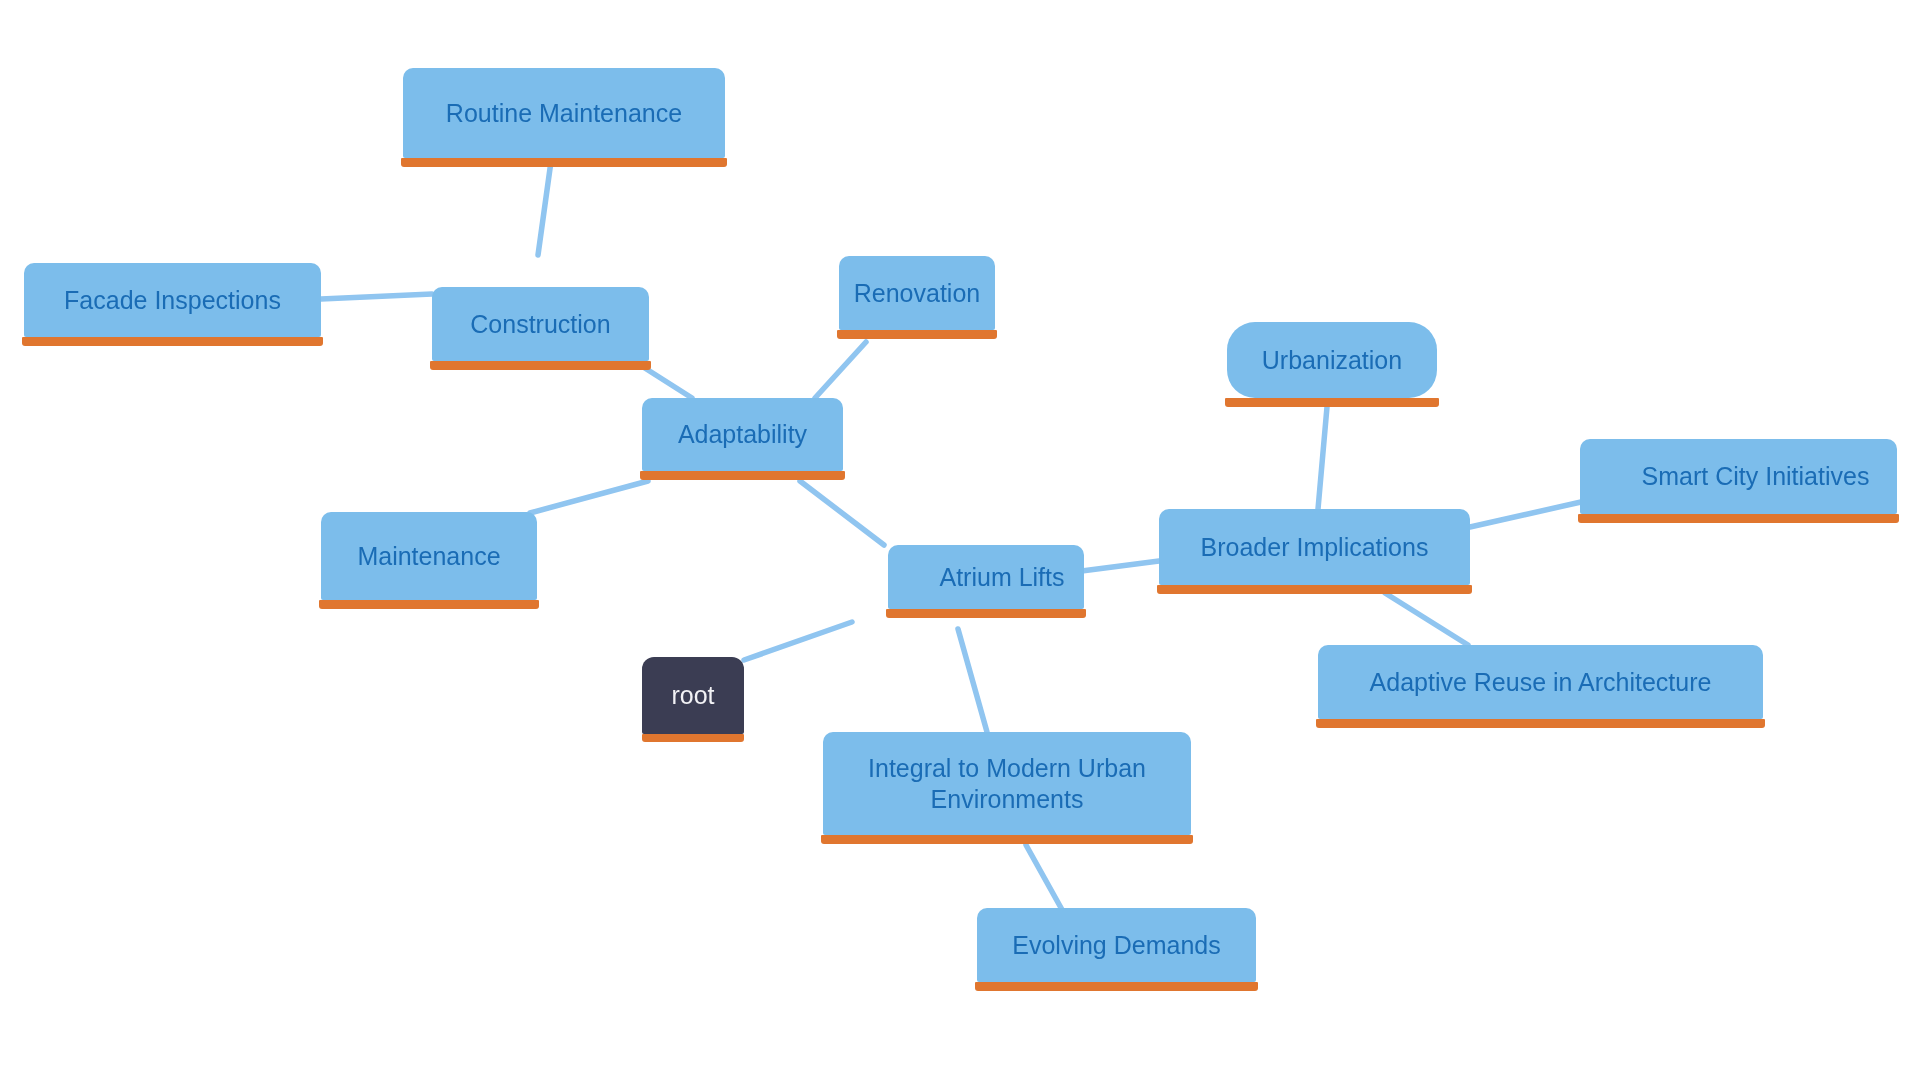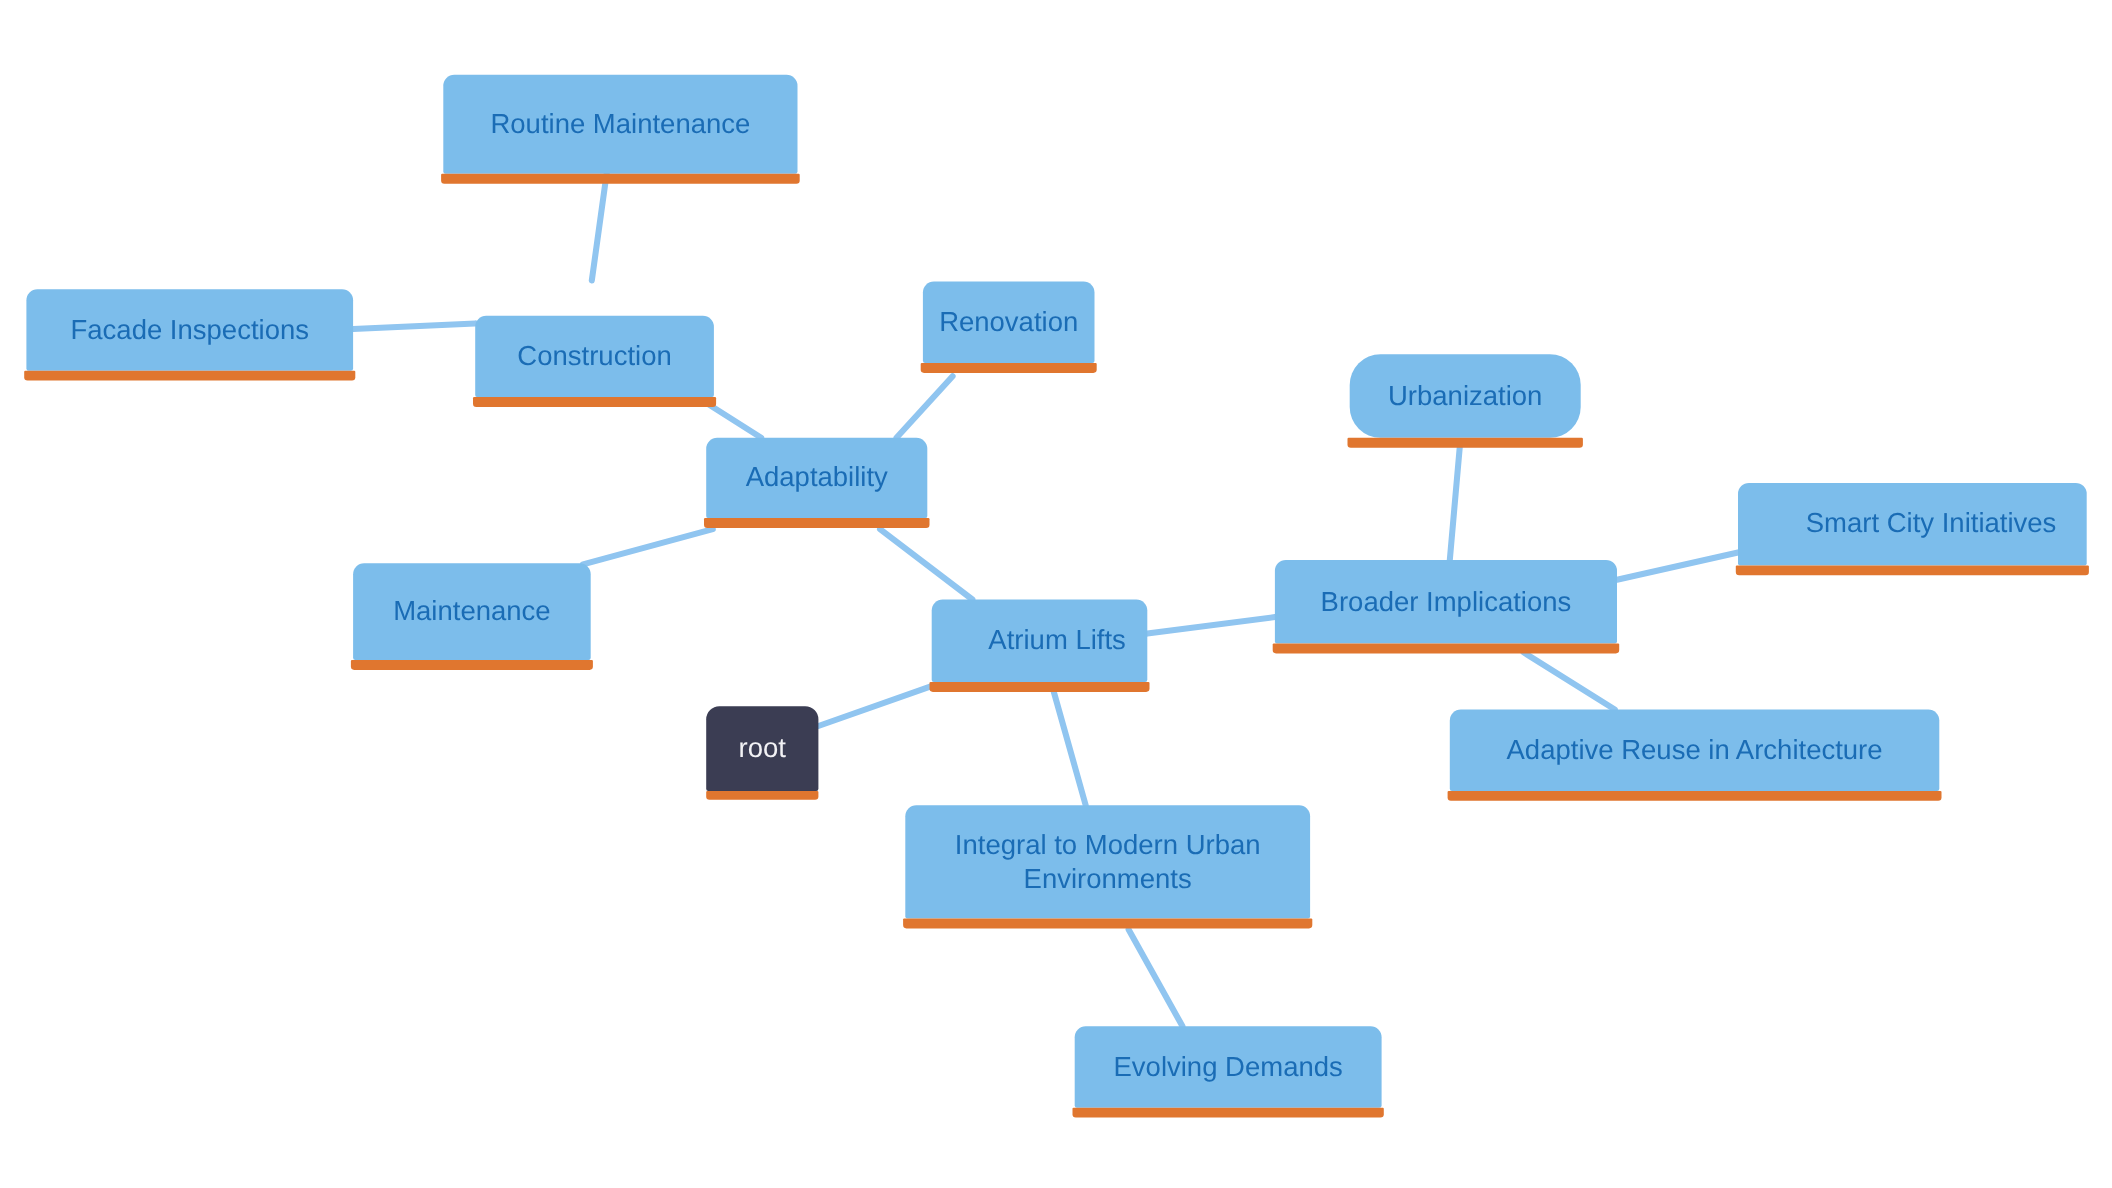--- a/index.html
+++ b/index.html
@@ -43,20 +43,21 @@
     right: -2px;
     bottom: -9px;
     height: 9px;
     background: var(--node-underline, #E0762F);
     border-radius: 1px 1px 3px 3px;
   }
   .node.root {
     background: var(--root-fill, #3B3D53);
     color: var(--root-text, #F2F2F5);
     border-radius: 12px 12px 2px 2px;
+    margin-top: 15px;
   }
   .node.root::after {
     left: 0;
     right: 0;
     bottom: -8px;
     height: 8px;
   }
   .node-label {
     pointer-events: none;
   }
@@ -77,21 +78,21 @@
       <line x1="1318" y1="509" x2="1327" y2="407" stroke="#90C5F0" stroke-width="5.5" stroke-linecap="round"></line>
       <line x1="1470" y1="527" x2="1581" y2="502" stroke="#90C5F0" stroke-width="5.5" stroke-linecap="round"></line>
       <line x1="1385" y1="593" x2="1468" y2="645" stroke="#90C5F0" stroke-width="5.5" stroke-linecap="round"></line>
       <line x1="958" y1="629" x2="987" y2="732" stroke="#90C5F0" stroke-width="5.5" stroke-linecap="round"></line>
       <line x1="1026" y1="845" x2="1075" y2="933" stroke="#90C5F0" stroke-width="5.5" stroke-linecap="round"></line>
     </svg>
 
 <div class="node root" style="left: 642px; top: 642px; width: 102px; height: 77px;">
       <div class="node-label">root</div>
     </div>
-    <div class="node" style="left: 847px; top: 545px; width: 196px; height: 75px; padding-left: 44px;">
+    <div class="node" style="left: 888px; top: 545px; width: 196px; height: 64px; padding-left: 44px;">
       <div class="node-label">Atrium Lifts</div>
     </div>
     <div class="node" style="left: 642px; top: 398px; width: 201px; height: 73px;">
       <div class="node-label">Adaptability</div>
     </div>
     <div class="node" style="left: 432px; top: 255px; width: 217px; height: 74px; margin-top: 32px;">
       <div class="node-label">Construction</div>
     </div>
     <div class="node" style="left: 403px; top: 68px; width: 322px; height: 90px;">
       <div class="node-label">Routine Maintenance</div>
@@ -113,16 +114,16 @@
     </div>
     <div class="node" style="left: 1580px; top: 439px; width: 317px; height: 75px; padding-left: 46px;">
       <div class="node-label">Smart City Initiatives</div>
     </div>
     <div class="node" style="left: 1318px; top: 645px; width: 445px; height: 74px;">
       <div class="node-label">Adaptive Reuse in Architecture</div>
     </div>
     <div class="node" style="left: 823px; top: 732px; width: 368px; height: 103px;">
       <div class="node-label">Integral to Modern Urban Environments</div>
     </div>
-    <div class="node" style="left: 977px; top: 933px; width: 279px; height: 74px;">
+    <div class="node" style="left: 977px; top: 908px; width: 279px; height: 74px;">
       <div class="node-label">Evolving Demands</div>
     </div>
   </div>
 
 </body></html>

